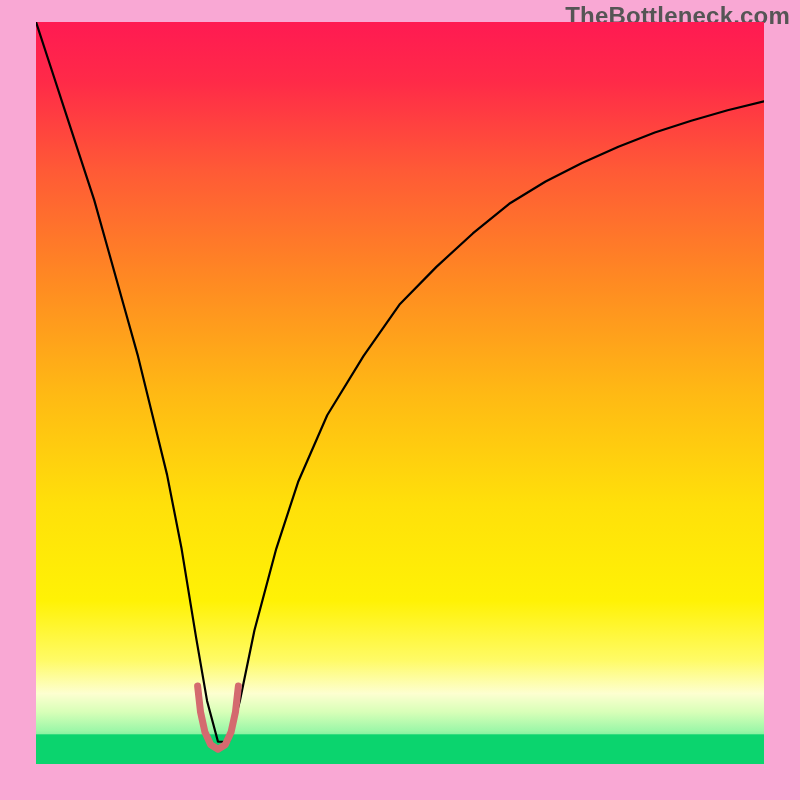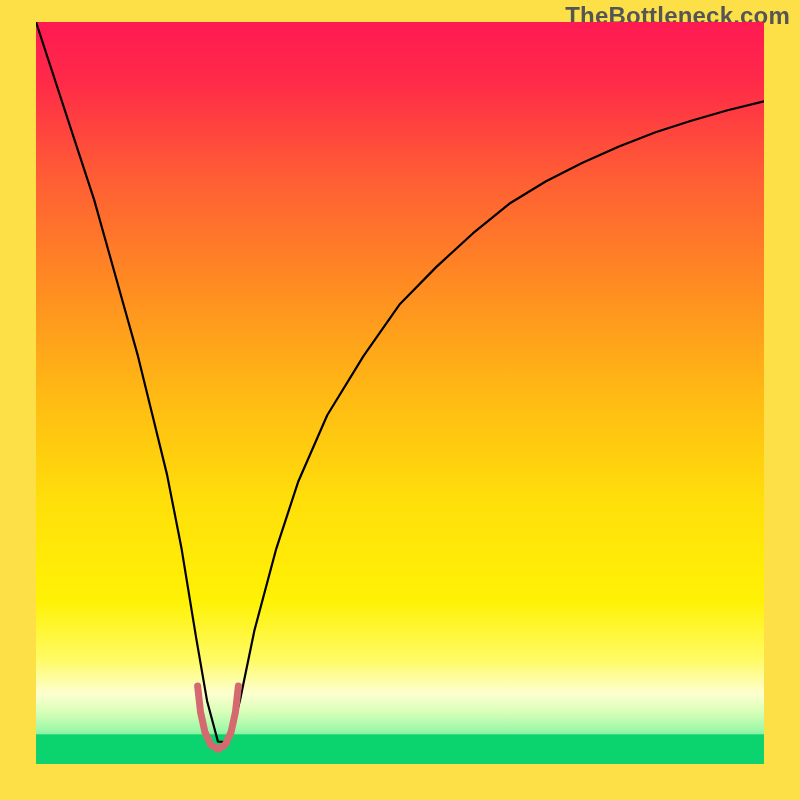--- a/index.html
+++ b/index.html
@@ -9,21 +9,21 @@
     height: 800px;
     background: #000;
     overflow: hidden;
   }
   .frame {
     position: absolute;
     left: 0;
     top: 0;
     width: 800px;
     height: 800px;
-    background: #fde047;
+    background: #f9a8d4;
   }
   .plot {
     position: absolute;
     
     left: 36px;
     top: 22px;
     width: 728px;
     height: 742px;
   }
   .watermark {

